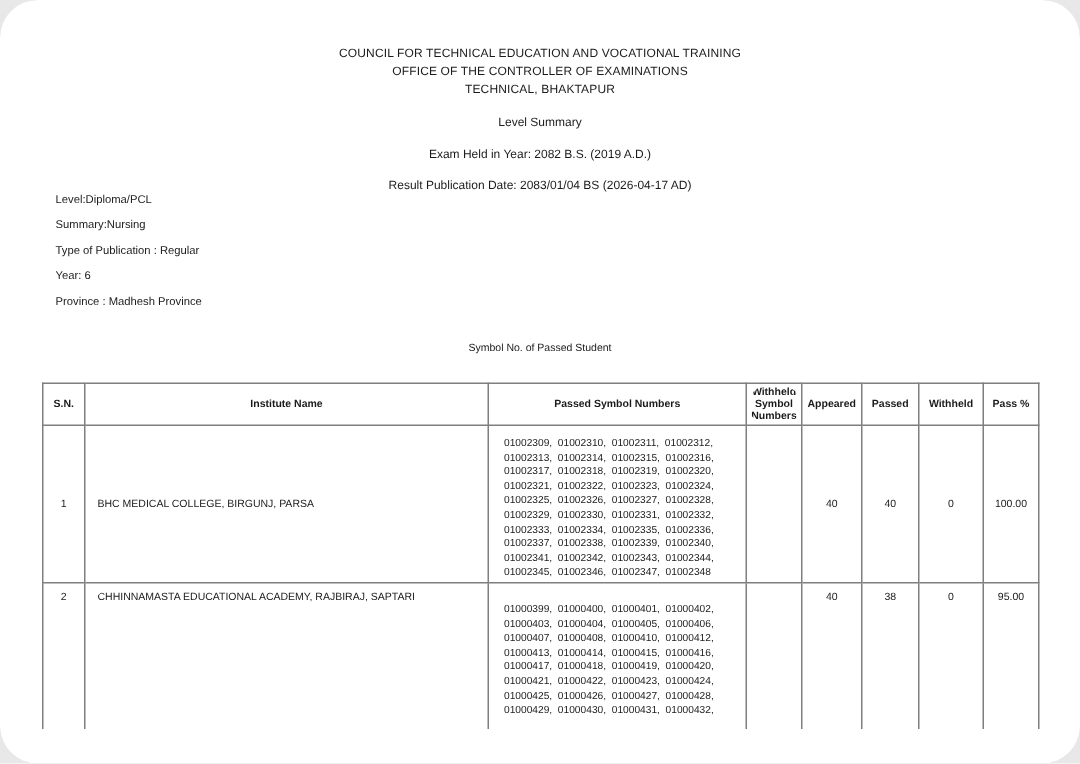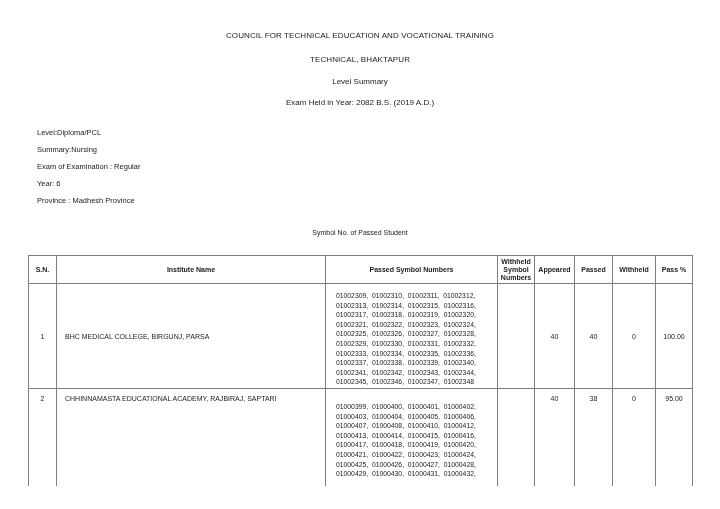--- a/index.html
+++ b/index.html
@@ -1,15 +1,15 @@
 <!DOCTYPE html>
 <html><head>
 <meta charset="utf-8">
 <style>
-  * { margin: 0; padding: 0; box-sizing: border-box; }
+  * { margin: 0; padding: 0; box-sizing: border-box; border-radius: 25px; }
   html, body { background: #e8e8e8; }
   .page {
     position: relative;
     width: 720px;
     height: 509px;
     background: #ffffff;
     overflow: hidden;
     font-family: "Liberation Sans", sans-serif;
     color: #1b1b1b;
   }
@@ -76,28 +76,30 @@
   tr.row-2 td.name-cell,
   tr.row-2 td.num-cell { vertical-align: top; padding-top: 6px; }
   tr.row-2 td.symbols-cell { padding-top: 13px; }
 </style>
 </head>
 <body>
 
 <div class="page">
 
   <div class="abs center-line org-line" style="top:31px">COUNCIL FOR TECHNICAL EDUCATION AND VOCATIONAL TRAINING</div>
+  <div class="abs center-line org-line" style="top:43px">OFFICE OF THE CONTROLLER OF EXAMINATIONS</div>
   <div class="abs center-line org-line" style="top:55px">TECHNICAL, BHAKTAPUR</div>
 
   <div class="abs center-line" style="top:77px">Level Summary</div>
   <div class="abs center-line" style="top:98px">Exam Held in Year: 2082 B.S. (2019 A.D.)</div>
+  <div class="abs center-line" style="top:119px">Result Publication Date: 2083/01/04 BS (2026-04-17 AD)</div>
 
   <div class="abs meta-line" style="top:128px">Level:Diploma/PCL</div>
   <div class="abs meta-line" style="top:145px">Summary:Nursing</div>
-  <div class="abs meta-line" style="top:162px">Exam of Examination : Regular</div>
+  <div class="abs meta-line" style="top:162px">Type of Publication : Regular</div>
   <div class="abs meta-line" style="top:179px">Year: 6</div>
   <div class="abs meta-line" style="top:196px">Province : Madhesh Province</div>
 
   <div class="abs caption">Symbol No. of Passed Student</div>
 
   <table class="results">
     <colgroup>
       <col style="width:28px">
       <col style="width:269px">
       <col style="width:172px">

